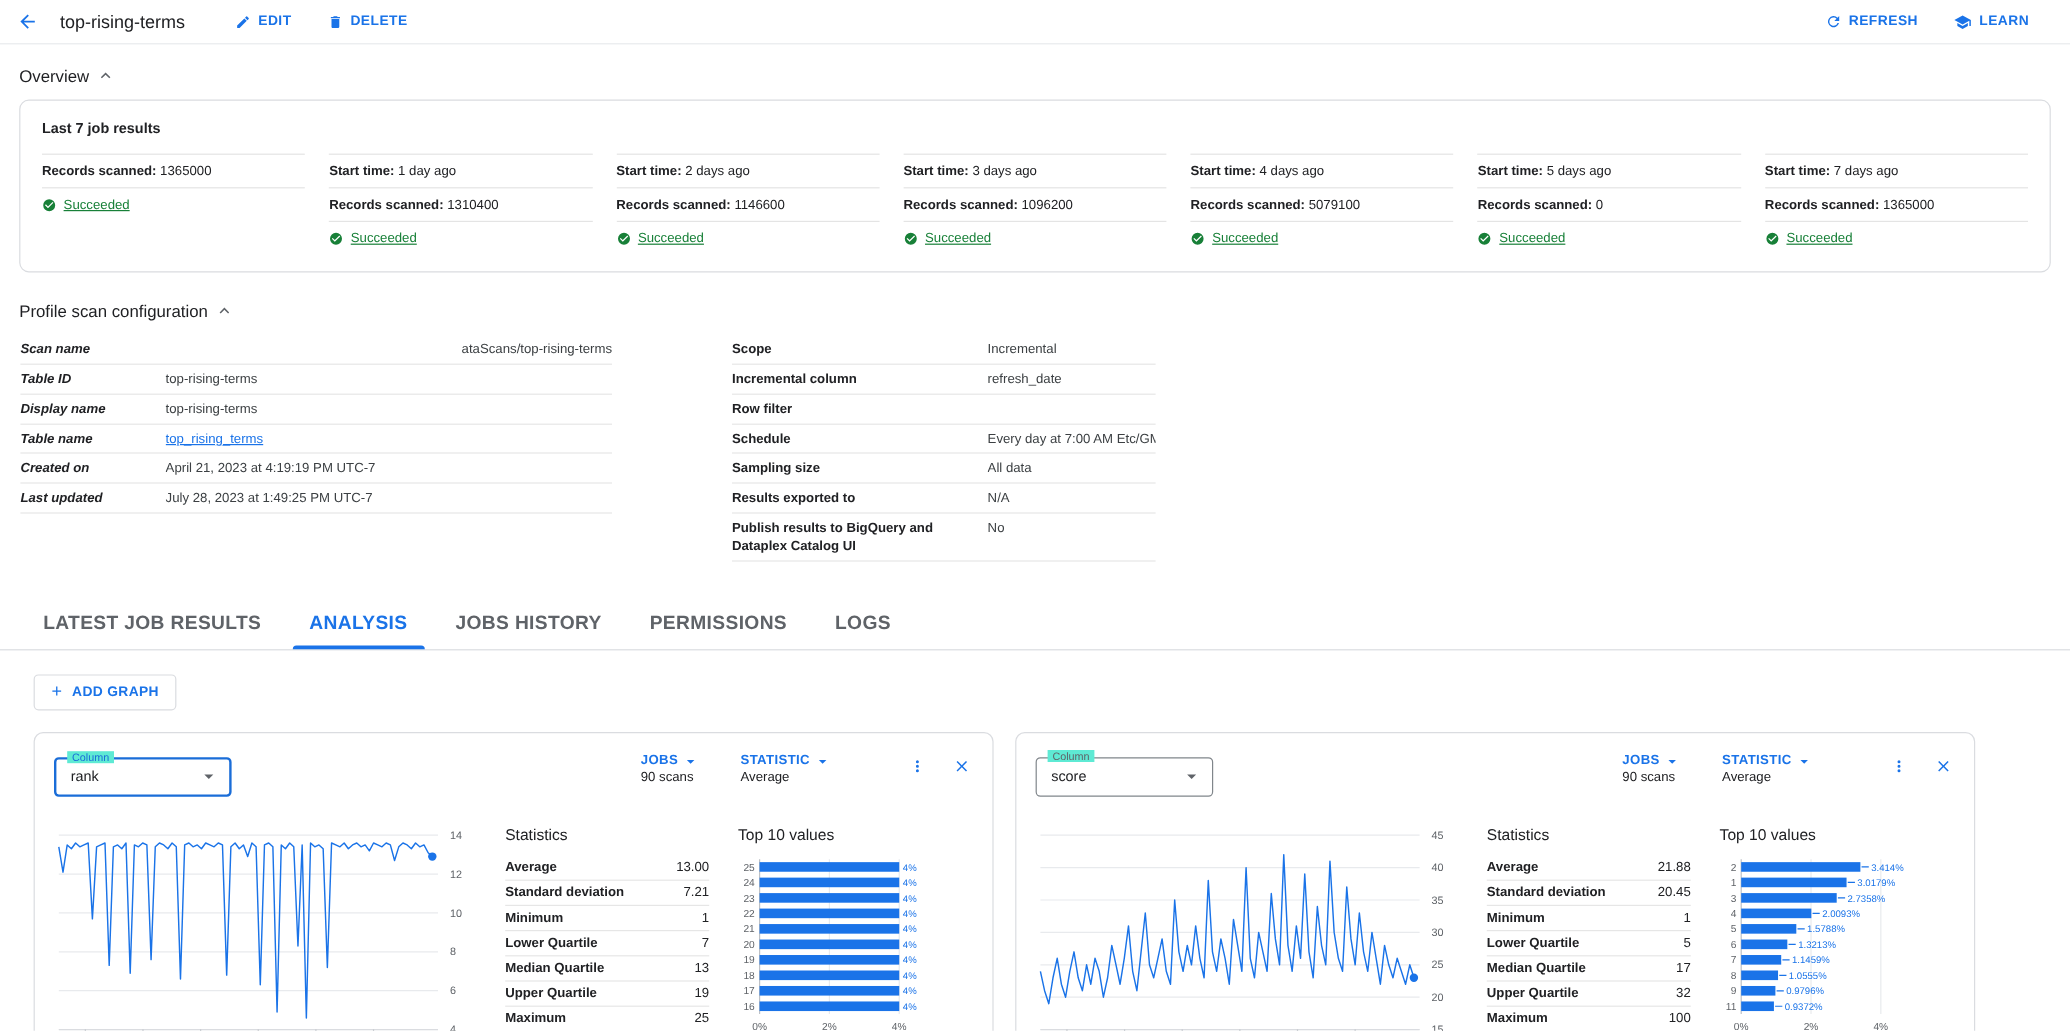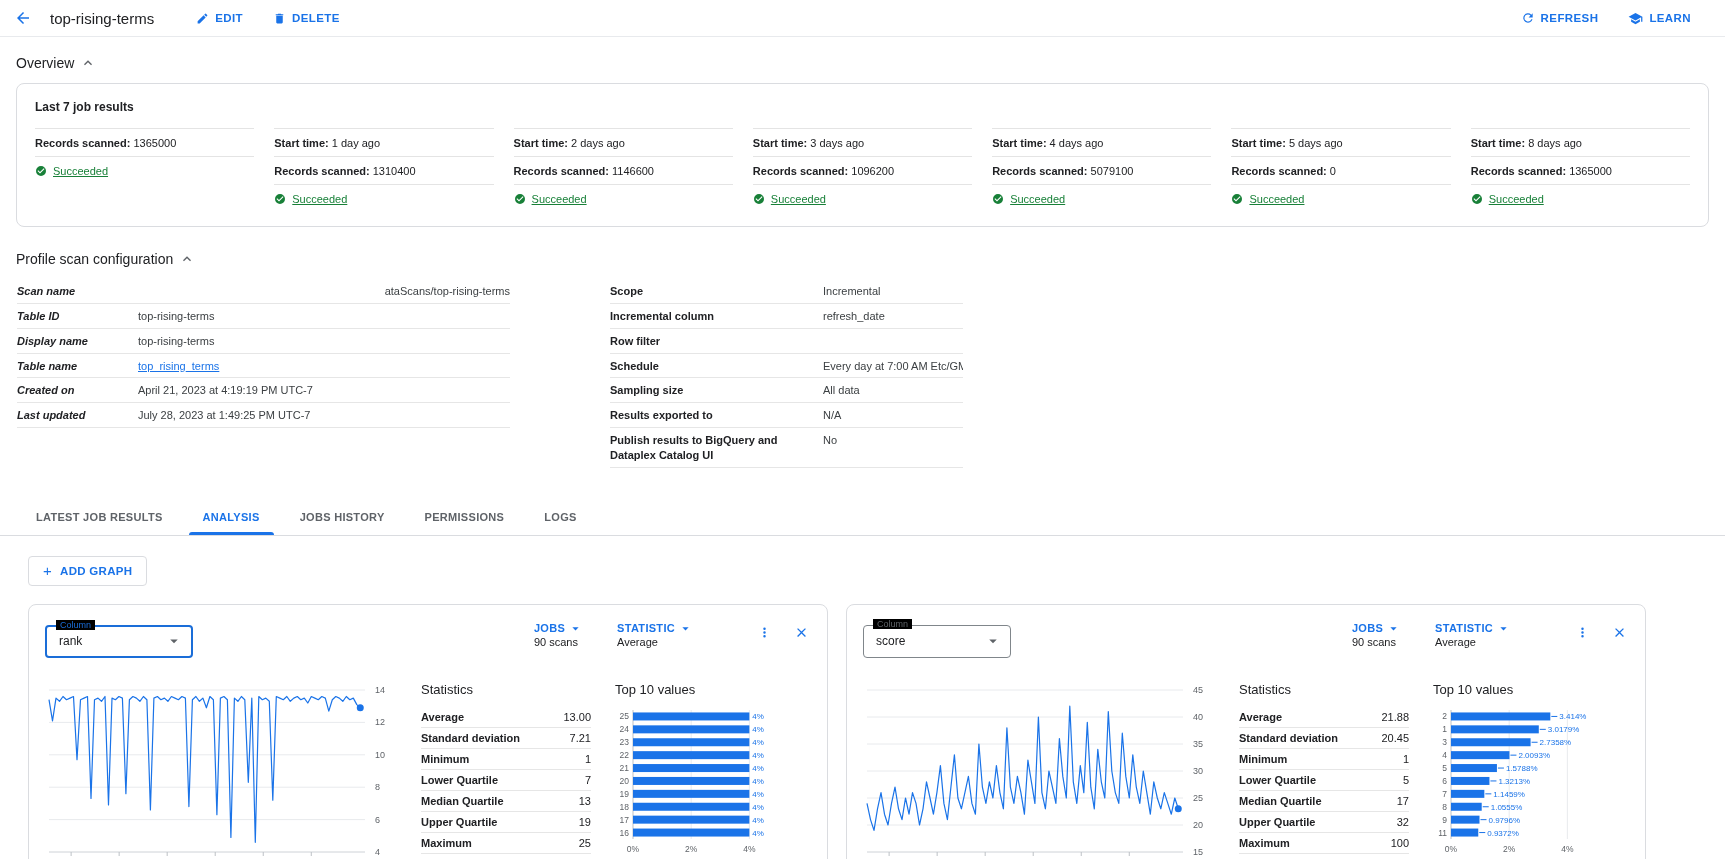--- a/index.html
+++ b/index.html
@@ -40,41 +40,41 @@
   .kv-row { display: flex; border-bottom: 1px solid #e6e6e6; padding: 5px 0 4px; }
   .kv-lbl { font-weight: 700; flex-shrink: 0; line-height: 1.35; }
   .kv-left .kv-lbl { width: 121px; font-style: italic; }
   .kv-right .kv-lbl { width: 213px; }
   .kv-val { color: #3c4043; flex: 1; line-height: 1.35; overflow: hidden; white-space: nowrap; }
   .kv-val.right { text-align: right; direction: rtl; }
   .kv-val a { color: #1a73e8; text-decoration: underline; }
 
   
   .tabs { display: flex; border-bottom: 1px solid #dadce0; margin-top: 30px; padding-left: 16px; }
-  .tab { padding: 13px 20px 12px; font-size: 11px; font-weight: 700; letter-spacing: .3px;
+  .tab { padding: 13px 20px 12px; font-size: 16px; font-weight: 700; letter-spacing: .3px;
          color: #5f6368; position: relative; cursor: pointer; }
   .tab.active { color: #1a73e8; }
   .tab.active::after { content: ""; position: absolute; left: 6px; right: 6px; bottom: 0;
                        height: 3px; background: #1a73e8; border-radius: 3px 3px 0 0; }
 
   
   .add-graph { display: inline-flex; align-items: center; gap: 8px; margin: 20px 0 12px 28px;
                border: 1px solid #dadce0; border-radius: 4px; padding: 8px 14px;
                color: #1a73e8; font-size: 11.5px; font-weight: 700; letter-spacing: .3px; }
   .add-graph .plus { font-size: 15px; font-weight: 400; line-height: 10px; }
 
   
   .cards { display: flex; gap: 18px; padding: 6px 16px 0 28px; }
   .card { width: 800px; border: 1px solid #dadce0; border-radius: 8px; padding: 16px 16px 20px; }
   .card-head { display: flex; align-items: flex-start; }
   .select { width: 148px; height: 33px; border: 1px solid #80868b; border-radius: 4px;
             position: relative; display: flex; align-items: center; padding: 0 8px 0 12px;
             font-size: 12px; margin-top: 4px; cursor: pointer; }
   .select.focused { border: 2px solid #1a6dd8; }
-  .select-label { position: absolute; top: -7px; left: 9px; background: #000000; padding: 0 4px;
+  .select-label { position: absolute; top: -7px; left: 9px; background: #5eead4; padding: 0 4px;
                   font-size: 9px; color: #5f6368; }
   .select.focused .select-label { color: #1a6dd8; }
   .select-value { flex: 1; color: #202124; }
   .head-right { margin-left: auto; display: flex; align-items: flex-start; gap: 34px; }
   .dd-group { display: flex; flex-direction: column; }
   .dd-btn { display: inline-flex; align-items: center; gap: 3px; color: #1a73e8;
             font-size: 11px; font-weight: 700; letter-spacing: .3px; padding: 0; }
   .dd-value { font-size: 11px; color: #202124; }
   .head-icons { display: flex; gap: 18px; margin-left: 28px; padding-top: 2px; }
   .head-icons button { display: flex; padding: 2px; }
@@ -193,21 +193,21 @@
         <div class="job-row"><span class="lbl">Start time: </span><span>5 days ago</span></div>
         <div class="job-row"><span class="lbl">Records scanned:  </span><span>0</span></div>
         <div class="job-row job-status">
           <svg width="12" height="12" viewBox="0 0 24 24">
             <path fill="#188038" d="M12 2a10 10 0 1 0 0 20 10 10 0 0 0 0-20zm-2 15l-5-5 1.41-1.41L10 14.17l7.59-7.59L19 8l-9 9z"></path>
           </svg>
           <a href="#">Succeeded</a>
         </div>
       </div>
       <div class="job-col">
-        <div class="job-row"><span class="lbl">Start time: </span><span>8 days ago</span></div>
+        <div class="job-row"><span class="lbl">Start time: </span><span>7 days ago</span></div>
         <div class="job-row"><span class="lbl">Records scanned:  </span><span>1365000</span></div>
         <div class="job-row job-status">
           <svg width="12" height="12" viewBox="0 0 24 24">
             <path fill="#188038" d="M12 2a10 10 0 1 0 0 20 10 10 0 0 0 0-20zm-2 15l-5-5 1.41-1.41L10 14.17l7.59-7.59L19 8l-9 9z"></path>
           </svg>
           <a href="#">Succeeded</a>
         </div>
       </div>
     </div>
 </div>

